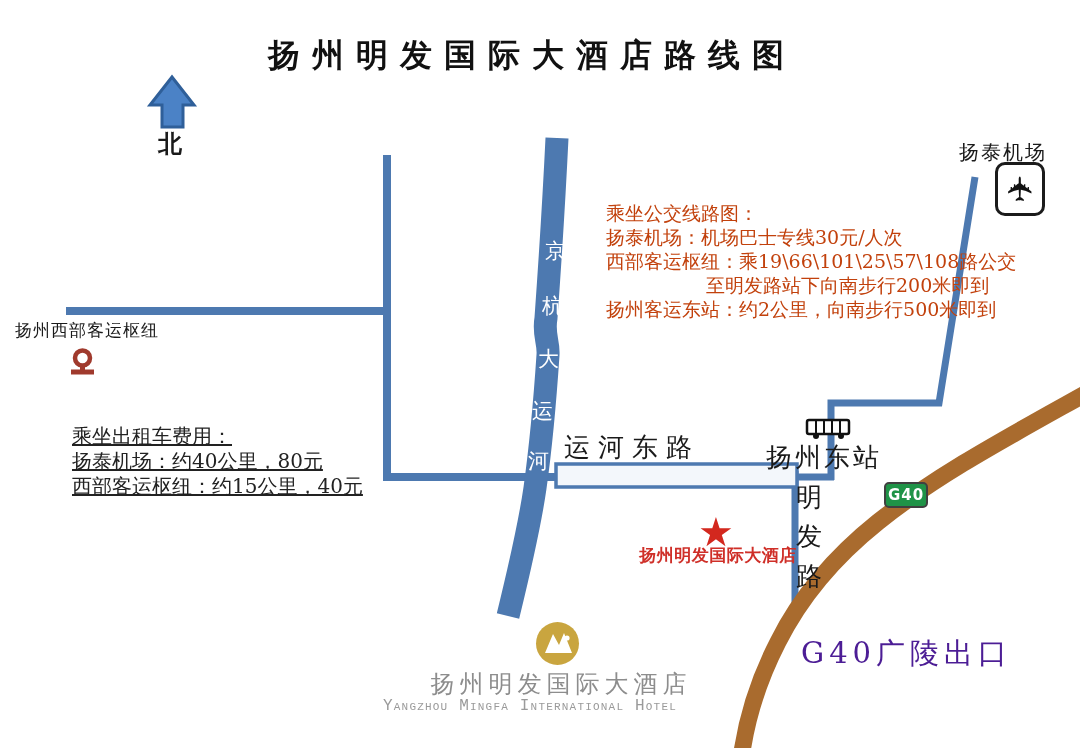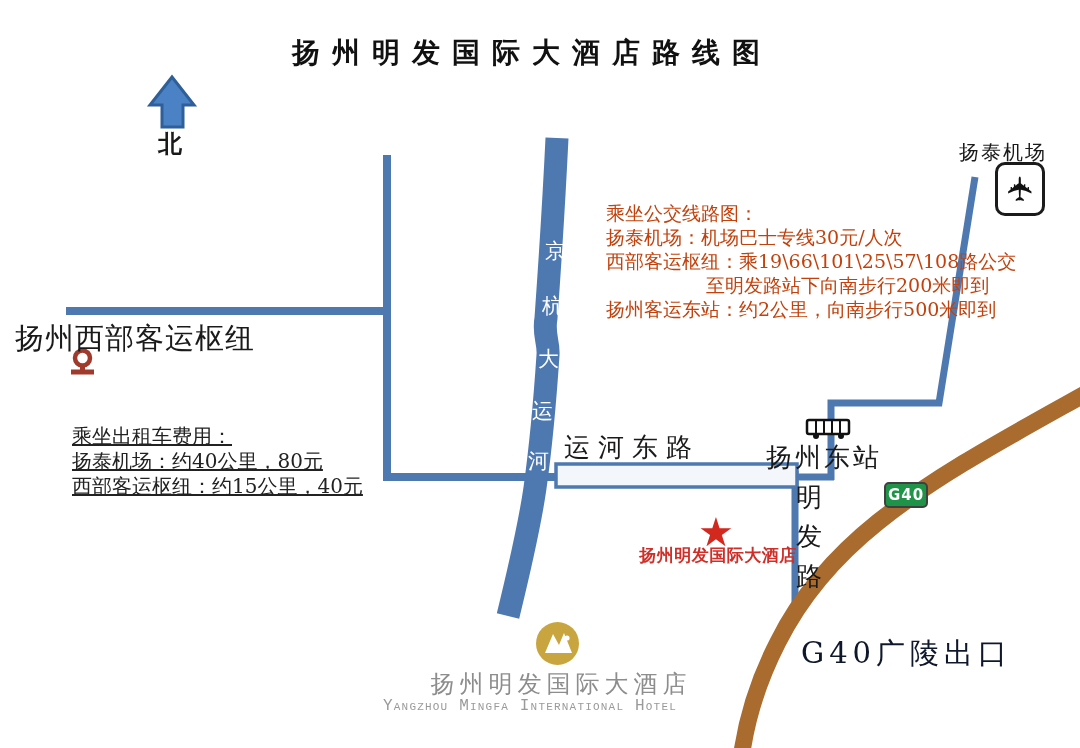--- a/index.html
+++ b/index.html
@@ -6,44 +6,44 @@
   #stage{
     position:relative;width:1080px;height:748px;background:#ffffff;
     font-family:"DejaVu Sans",sans-serif;color:#1a1a1a;overflow:hidden;
   }
   #map-svg{position:absolute;left:0;top:0;width:1080px;height:748px;}
   .abs{position:absolute;white-space:nowrap;}
   .kai{font-family:"DejaVu Serif",serif;}
 
   .title{
     left:0;right:16px;top:34px;text-align:center;
-    font-size:28px;font-weight:bold;letter-spacing:12px;color:#111;
+    font-size:32px;font-weight:bold;letter-spacing:12px;color:#111;
   }
   .north-label{left:158px;top:128px;font-size:24px;font-weight:bold;}
   .airport-label{left:915px;top:139px;font-size:20px;letter-spacing:2px;margin-left:44px;}
   .airplane-box{
     left:995px;top:162px;width:44px;height:48px;border:3px solid #1b1b1b;
     border-radius:10px;display:flex;align-items:center;justify-content:center;
   }
   .airplane-glyph{font-size:34px;transform:rotate(-90deg);color:#111;line-height:1;}
-  .west-hub-label{left:15px;top:319px;font-size:29px;letter-spacing:1px;}
+  .west-hub-label{left:15px;top:319px;font-size:17px;letter-spacing:1px;}
   .east-station-label{left:766px;top:440px;font-size:26px;letter-spacing:3px;}
   .yunhe-label{left:564px;top:430px;font-size:26px;letter-spacing:8px;}
   .mingfa-col{
     left:796px;top:484px;display:flex;flex-direction:column;gap:12px;
     font-size:26px;line-height:1.05;
   }
   .canal-char{color:#ffffff;font-size:21px;line-height:1;}
   .g40-badge{
     left:884px;top:482px;width:40px;height:22px;background:#1f9347;
     border:2px solid #404040;border-radius:5px;color:#fff;font-size:15px;
     font-weight:bold;display:flex;align-items:center;justify-content:center;
     letter-spacing:1px;
   }
-  .g40-exit-label{left:801px;top:634px;font-size:29px;letter-spacing:5px;color:#0f172a;}
+  .g40-exit-label{left:801px;top:634px;font-size:29px;letter-spacing:5px;color:#4c1d95;}
   .hotel-star{
     left:716px;top:532px;transform:translate(-50%,-50%);
     font-size:40px;color:#d3281e;line-height:1;
   }
   .hotel-label{
     left:718px;top:544px;transform:translateX(-50%);
     font-size:17px;font-weight:bold;color:#cf2f28;letter-spacing:0.5px;
   }
   .bus-info{left:606px;top:201px;font-size:19px;line-height:24px;color:#c2410c;}
   .bus-info .indent{padding-left:100px;}

